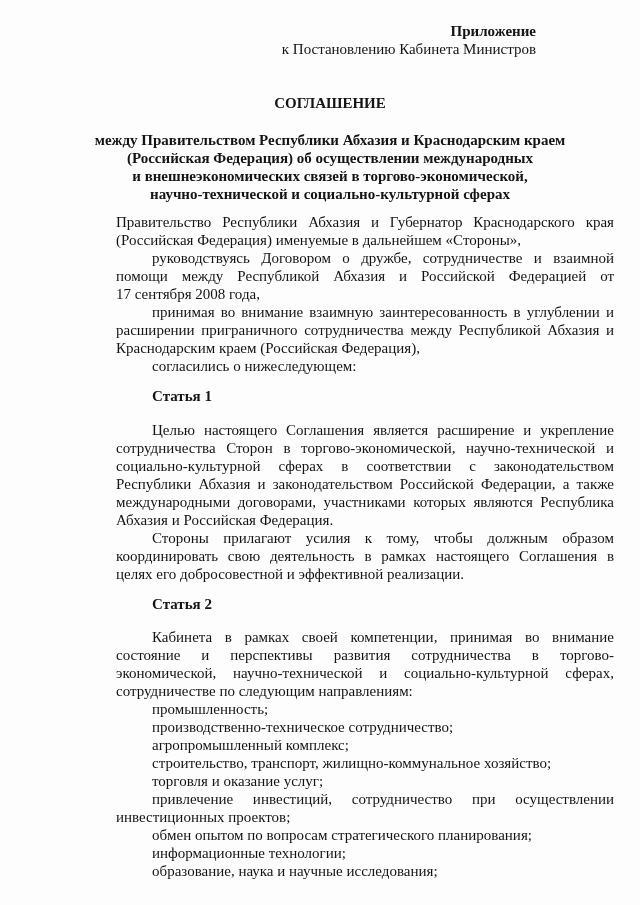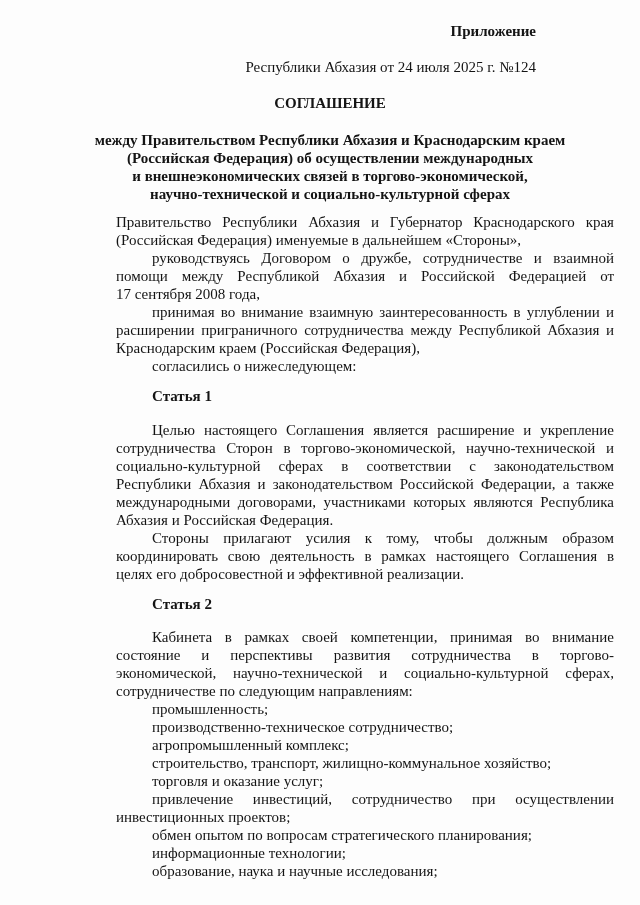--- a/index.html
+++ b/index.html
@@ -18,21 +18,21 @@
     .left { left: 116px; }
     .indent { left: 152px; }
     .indent-just { left: 152px; width: 462px; text-align: justify; text-align-last: justify; }
   </style>
 </head>
 <body>
 
 <div class="page">
 
   <div class="line right bold" style="top:22px;">Приложение</div>
-  <div class="line right" style="top:58px;">Республики Абхазия от 24 июля 2025 г. №124</div>
+  <div class="line right" style="top:40px;">к Постановлению Кабинета Министров</div>
 
   <div class="line center bold" style="top:94px;">СОГЛАШЕНИЕ</div>
 
   <div class="line center bold" style="top:131px;">между Правительством Республики Абхазия и Краснодарским краем</div>
   <div class="line center bold" style="top:149px;">(Российская Федерация) об осуществлении международных</div>
   <div class="line center bold" style="top:167px;">и внешнеэкономических связей в торгово-экономической,</div>
   <div class="line center bold" style="top:185px;">научно-технической и социально-культурной сферах</div>
 
   <div class="line just" style="top:213px;">Правительство Республики Абхазия и Губернатор Краснодарского края</div>
   <div class="line left" style="top:231px;">(Российская Федерация) именуемые в дальнейшем «Стороны»,</div>

